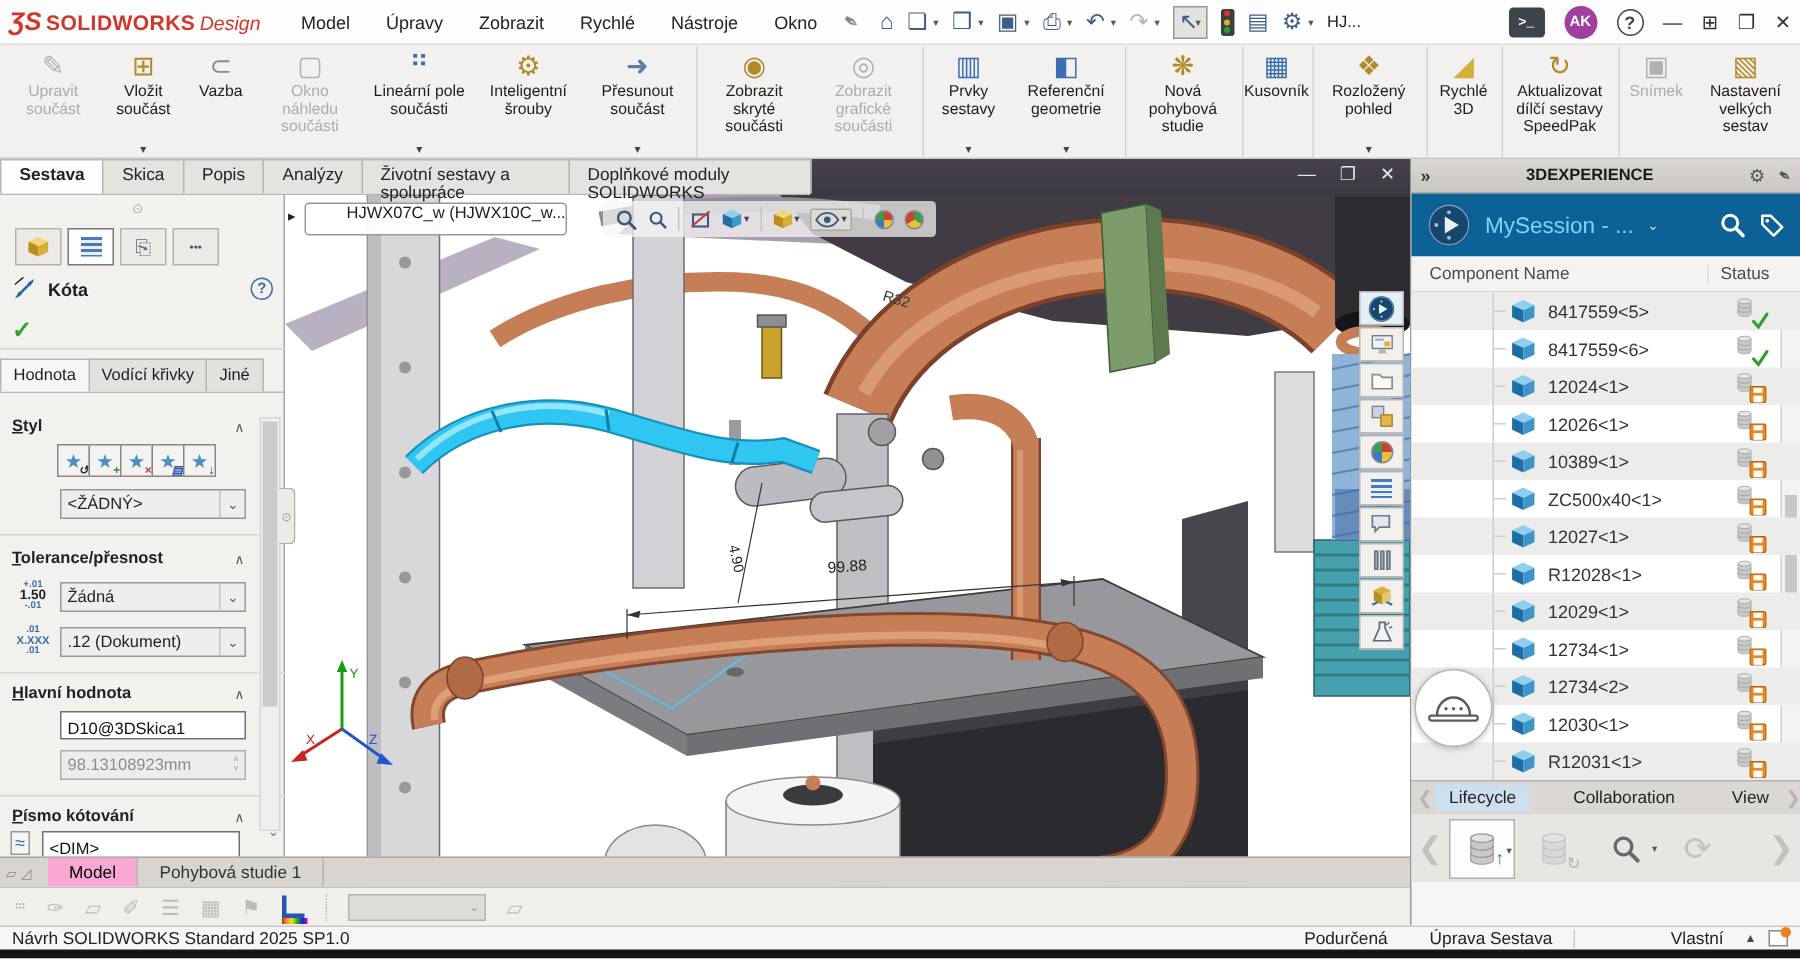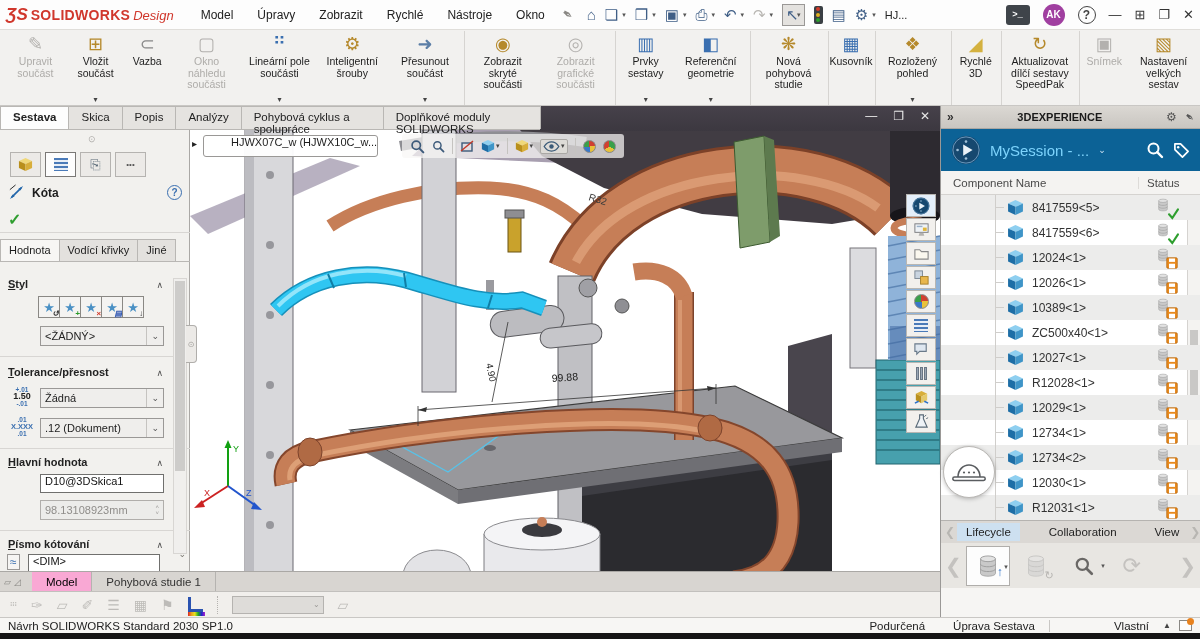--- a/index.html
+++ b/index.html
@@ -55,21 +55,21 @@
   .lp-subtab.active{background:#f7f6f4;font-weight:normal;position:relative;z-index:2}
   .sec-h{font-weight:bold;color:#222;position:absolute;left:8px}
   .sec-h::first-letter{text-decoration:underline}
   .sec-col{position:absolute;right:26px;color:#555;font-size:9px}
   .starrow{position:absolute;left:38px;top:166px;display:flex}
   .star-btn{width:22px;height:22px;border:1px solid #8a8884;background:#f4f3f1;position:relative;display:flex;align-items:center;justify-content:center;color:#4a90c4;font-size:13px;margin-right:-1px}
   .star-btn .ov{position:absolute;bottom:-1px;right:0;font-size:8px;font-weight:bold}
   .dd{position:absolute;height:20px;background:#efeeec;border:1px solid #9a9896;display:flex;align-items:center;padding:0 4px;color:#222}
   .dd .dda{margin-left:auto;color:#555;font-size:9px;border-left:1px solid #c5c3c0;padding-left:4px;height:100%;display:flex;align-items:center}
   .tol-ico{position:absolute;left:8px;width:28px;color:#3a6fb0;font-size:6.5px;line-height:7px;text-align:center;font-weight:bold}
-  .inputbox{position:absolute;left:40px;width:124px;height:19px;background:#fff;border:1px solid #70706e;display:flex;align-items:flex-start;padding:0 4px;color:#111}
+  .inputbox{position:absolute;left:40px;width:124px;height:19px;background:#fff;border:1px solid #70706e;display:flex;align-items:flex-end;padding:0 4px;color:#111}
   .spinner{position:absolute;left:40px;width:124px;height:20px;background:#ececea;border:1px solid #b0aeab;display:flex;align-items:center;padding:0 4px;color:#8f8d8a}
   .spin-a{margin-left:auto;display:flex;flex-direction:column;font-size:6px;color:#9a9896;line-height:6px}
   .lp-scroll{position:absolute;right:2px;top:148px;width:14px;height:276px;background:#f0efed;border:1px solid #d8d6d3}
   .lp-thumb{position:absolute;left:1px;top:2px;width:10px;height:190px;background:#cdccca}
   .lp-sdown{position:absolute;right:3px;bottom:12px;color:#77756f;font-size:9px}
   .flyhandle{position:absolute;left:186px;top:325px;width:11px;height:38px;background:#eceae7;border:1px solid #b0aeab;border-left:none;border-radius:0 4px 4px 0;color:#a09e9a;font-size:8px;display:flex;align-items:center;justify-content:center;z-index:21}
   
   .vp{position:absolute;left:190px;top:130px;width:750px;height:461px;background:#fff;z-index:10;overflow:hidden}
   .vp-fly{position:absolute;left:2px;top:8px;color:#222;font-size:10px;z-index:5}
   .doctab{position:absolute;left:13px;top:5px;height:22px;background:rgba(255,255,255,.95);border:1px solid #9a9896;border-radius:3px;display:flex;align-items:flex-start;gap:22px;padding:0 8px 0 5px;font-size:11px;z-index:5;max-width:175px;white-space:nowrap;overflow:hidden}
@@ -403,21 +403,21 @@
 <div class="cmdtabs">
 
     <span class="cmdtab active">Sestava</span>
 
     <span class="cmdtab">Skica</span>
 
     <span class="cmdtab">Popis</span>
 
     <span class="cmdtab">Analýzy</span>
 
-    <span class="cmdtab">Pohybová cyklus a spolupráce</span>
+    <span class="cmdtab">Životní sestavy a spolupráce</span>
 
     <span class="cmdtab">Doplňkové moduly SOLIDWORKS</span>
   </div>
 <div class="darkstrip">
   <div class="winctl">
     <span>—</span>
     <span>❐</span>
     <span>✕</span>
   </div>
 </div>
@@ -1029,21 +1029,21 @@
     <span class="rpt-big" style="margin-left:auto">❯</span>
   </div>
   <div class="helmet">
     <svg width="40" height="40">
         <use href="#helmetS"></use>
       </svg>
   </div>
 </div>
 
 <div class="statusbar">
-  <span class="sb-left">Návrh SOLIDWORKS Standard 2030 SP1.0</span>
+  <span class="sb-left">Návrh SOLIDWORKS Standard 2025 SP1.0</span>
   <span style="flex:1"></span>
   <span class="sb-item">Podurčená</span>
   <span class="sb-item">Úprava Sestava</span>
   <span class="sb-sep"></span>
   <span style="width:50px"></span>
   <span class="sb-item">Vlastní</span>
   <span style="color:#444;font-size:8px">▲</span>
   <span class="sb-doc"></span>
 </div>
 <div class="blackbar"></div>

